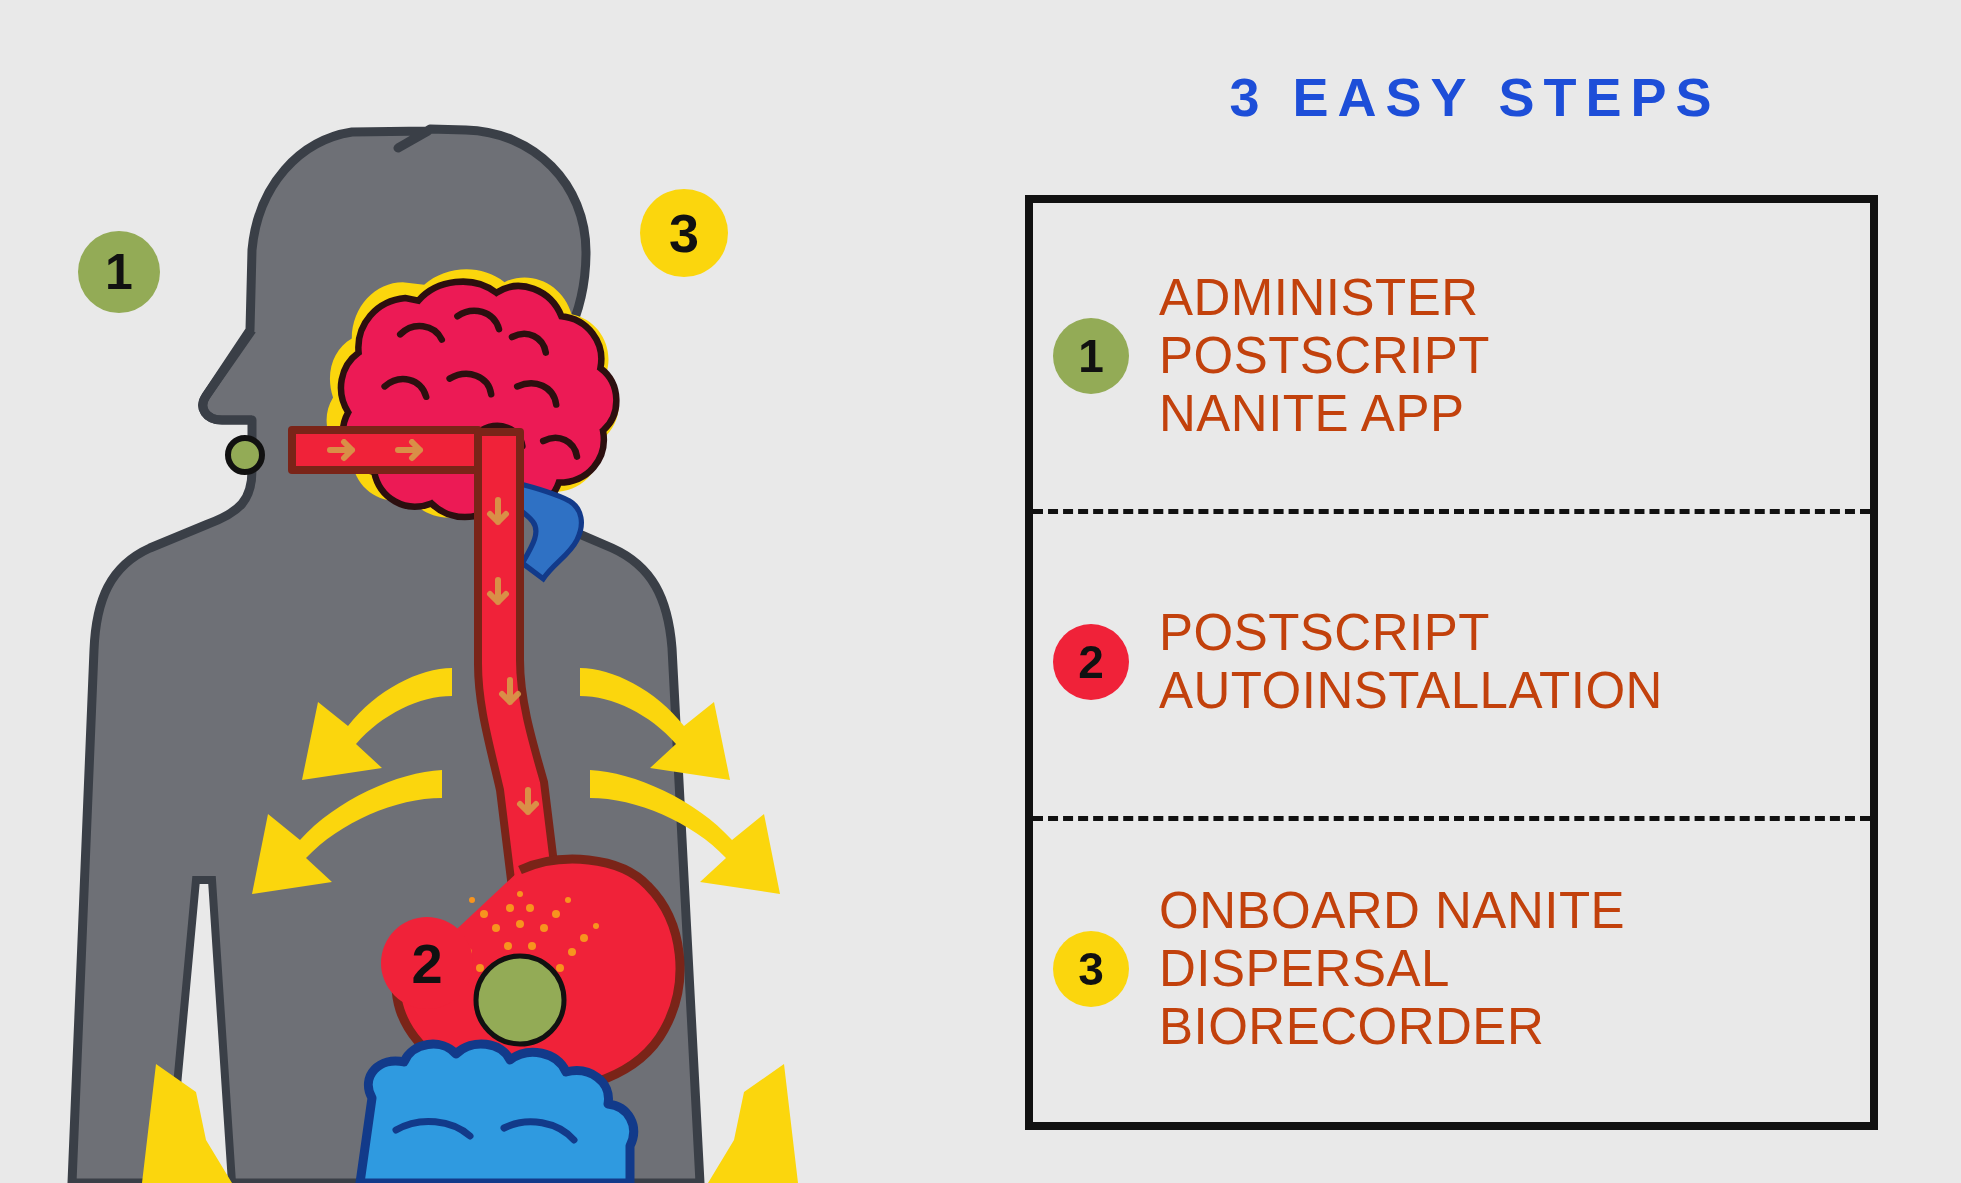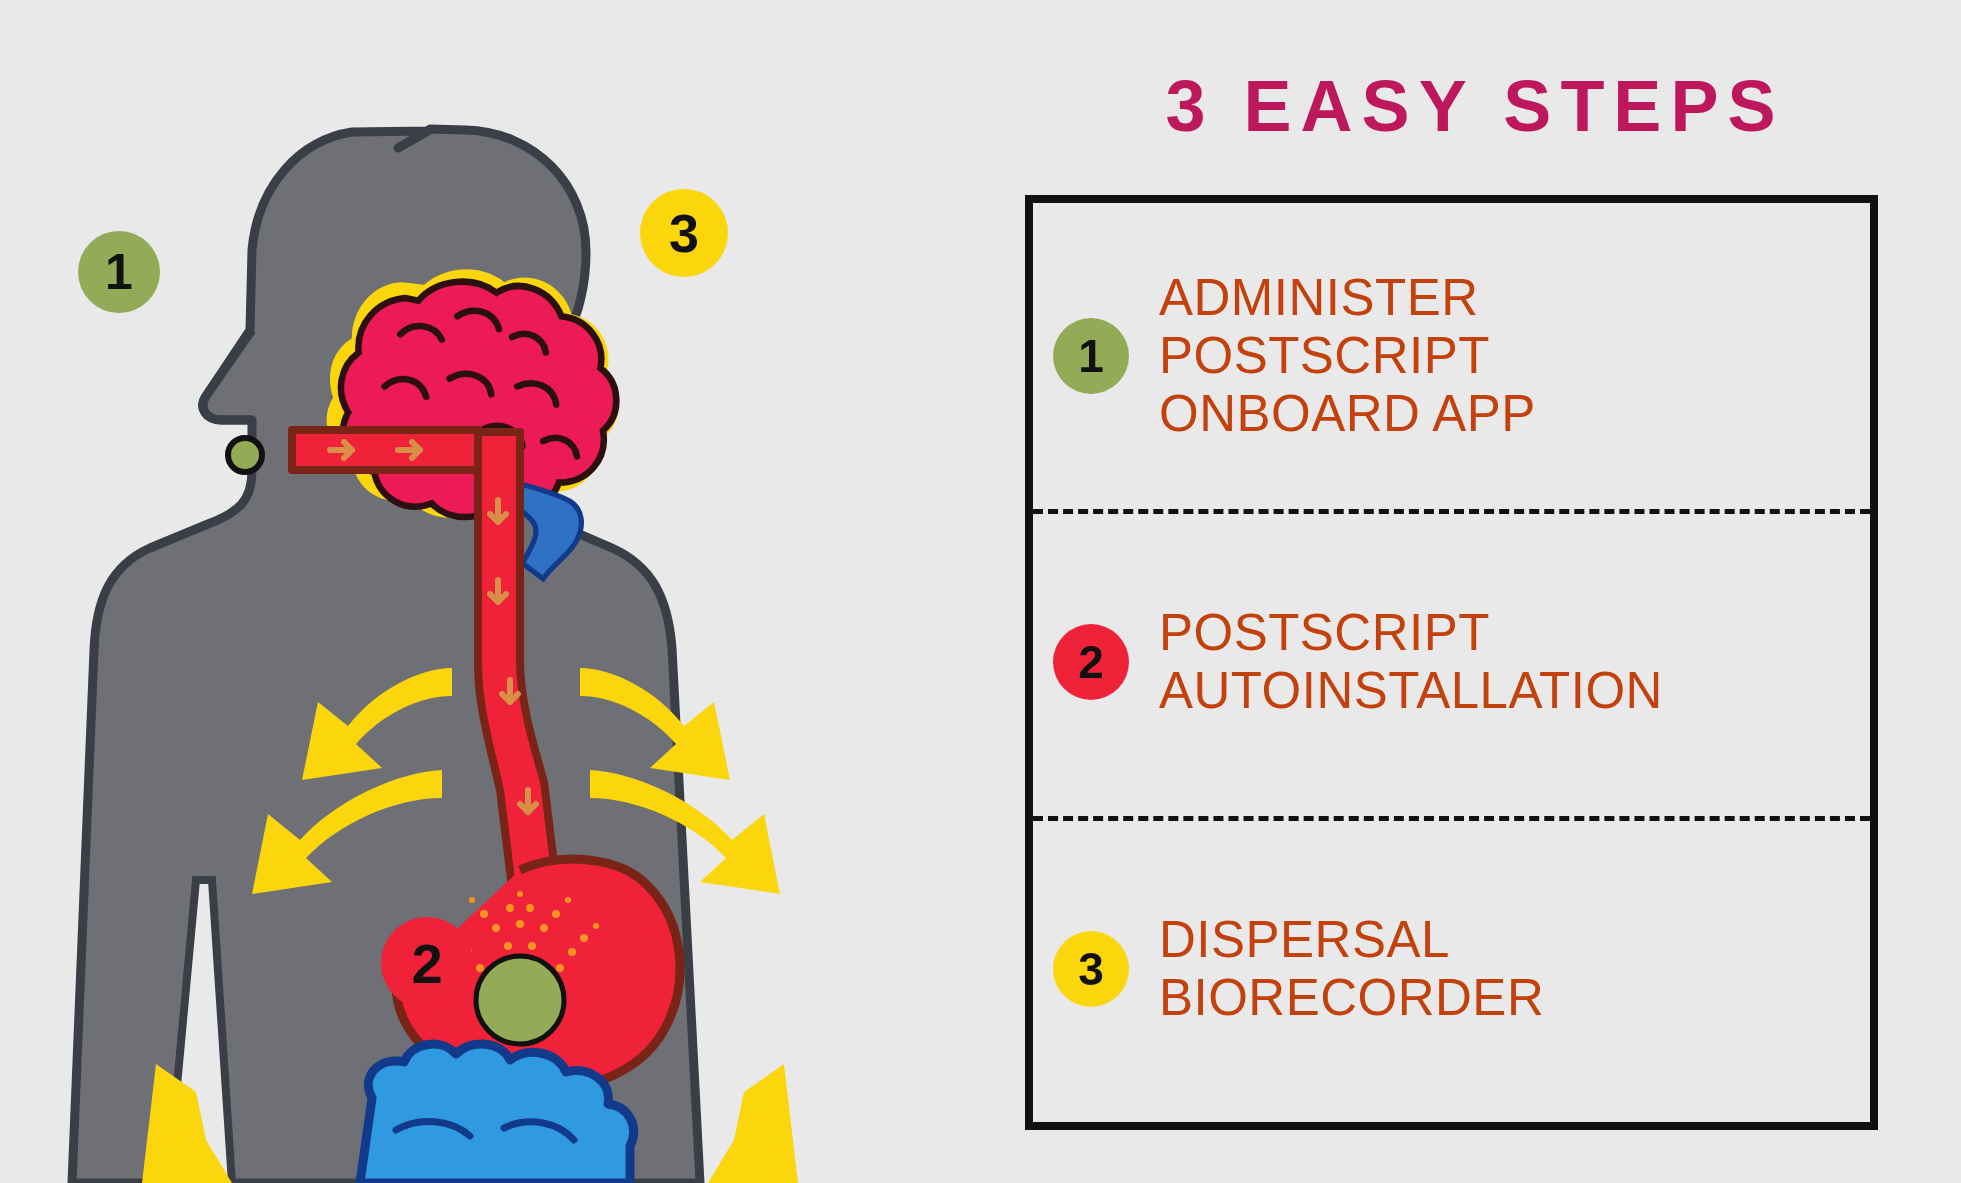--- a/index.html
+++ b/index.html
@@ -24,21 +24,21 @@
   }
   #callout-1{left:78px;top:231px;width:82px;height:82px;background:#93ab56;font-size:50px;}
   #callout-3{left:640px;top:189px;width:88px;height:88px;background:#fbd60d;font-size:54px;}
   #callout-2{left:381px;top:917px;width:92px;height:92px;background:#f02239;font-size:56px;}
 
   
   #panel{position:absolute;left:1010px;top:70px;width:930px;height:1060px;}
   #panel-title{
     position:absolute;left:0;top:0;width:930px;
     text-align:center;
-    font-size:72px;font-weight:bold;color:#be185d;
+    font-size:54px;font-weight:bold;color:#1d4ed8;
     letter-spacing:9px;
     line-height:1;
     white-space:nowrap;
   }
   #steps-box{
     position:absolute;left:15px;top:125px;
     width:853px;height:935px;
     border:8px solid #111;
     background:transparent;
     box-sizing:border-box;
@@ -293,34 +293,35 @@
     <div id="steps-box">
 
       <div class="step-divider d1"></div>
       <div class="step-divider d2"></div>
 
       <div class="step-row">
         <div class="badge green">1</div>
         <div class="step-text">
           <span class="ln">ADMINISTER</span>
           <span class="ln">POSTSCRIPT</span>
-          <span class="ln">ONBOARD APP</span>
+          <span class="ln">NANITE APP</span>
         </div>
       </div>
 
       <div class="step-row">
         <div class="badge red">2</div>
         <div class="step-text">
           <span class="ln">POSTSCRIPT</span>
           <span class="ln">AUTOINSTALLATION</span>
         </div>
       </div>
 
       <div class="step-row">
         <div class="badge yellow">3</div>
         <div class="step-text">
+          <span class="ln">ONBOARD NANITE</span>
           <span class="ln">DISPERSAL</span>
           <span class="ln">BIORECORDER</span>
         </div>
       </div>
     </div>
   </div>
 </div>
 
 </body></html>

